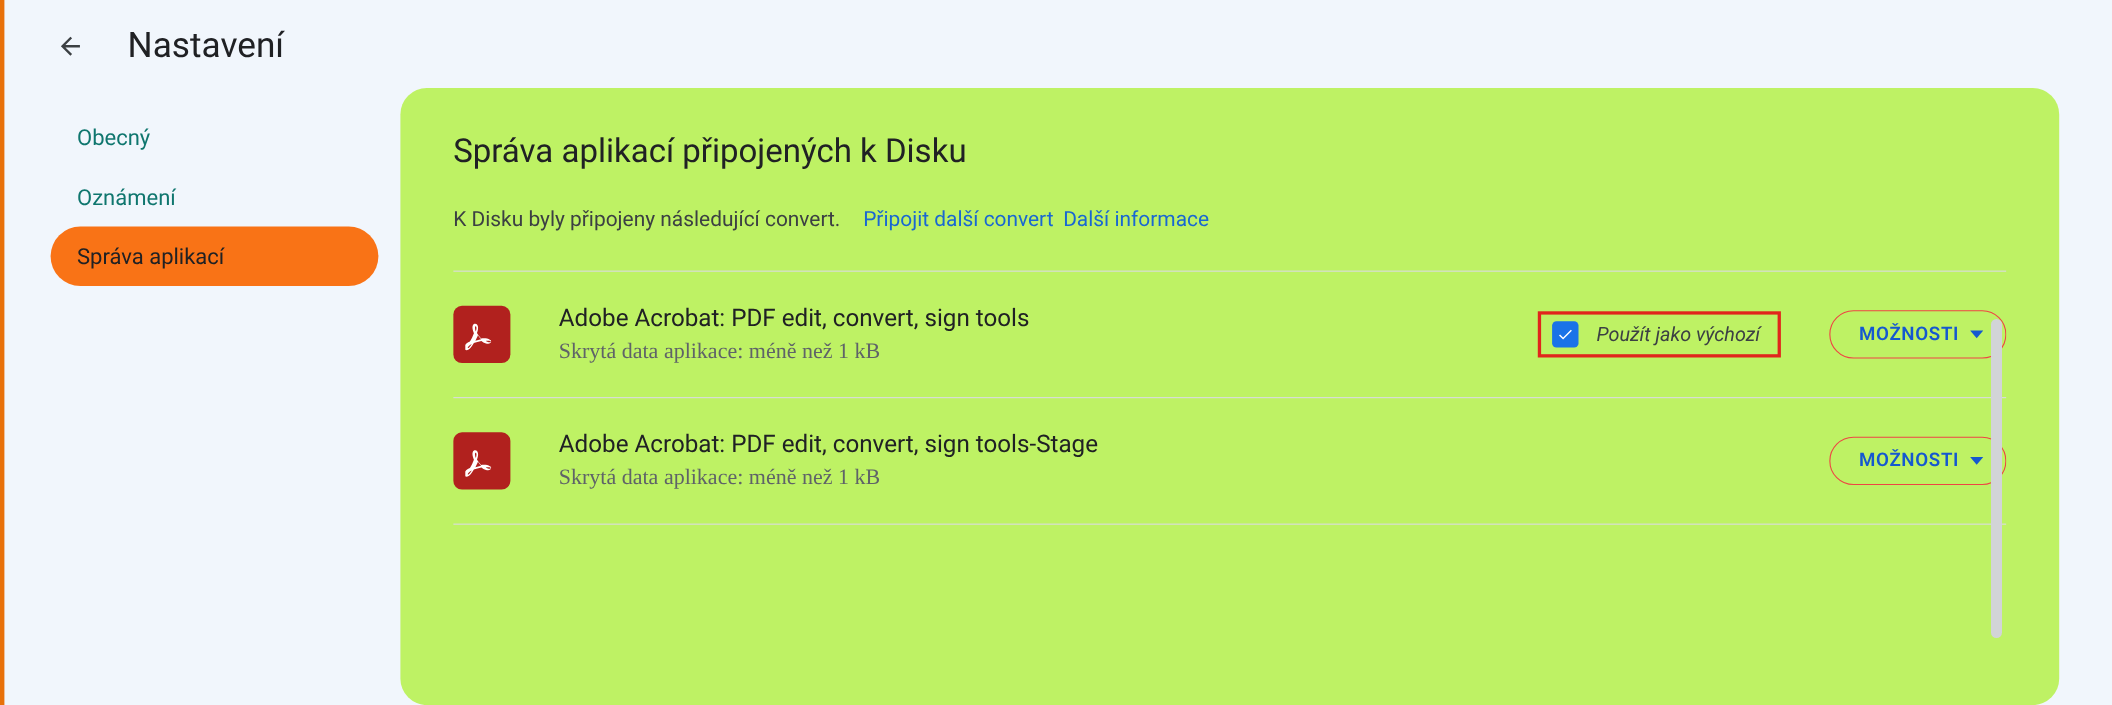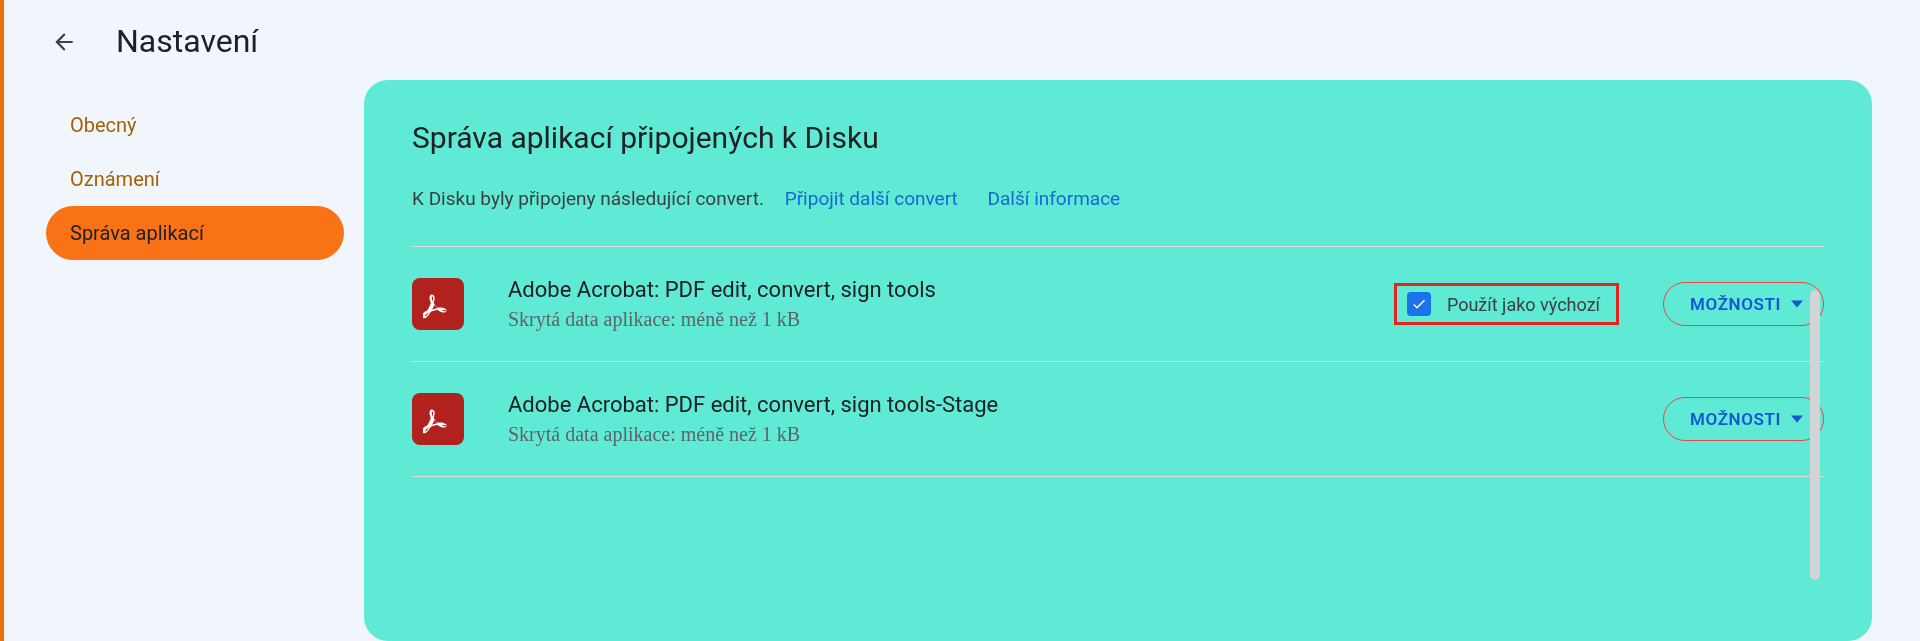--- a/index.html
+++ b/index.html
@@ -9,48 +9,48 @@
   .page { display: flex; flex-direction: column; height: 100%; border-left: 4px solid #e8710a; }
 
   .header { display: flex; gap: 32px; padding: 22px 40px 18px; }
   .back-btn { width: 40px; height: 40px; display: flex; align-items: center; justify-content: center; border-radius: 50%; cursor: pointer; }
   .back-btn svg { width: 26px; height: 26px; fill: #3c4043; }
   .header-title { font-size: 32px; font-weight: 400; color: #202124; }
 
   .body-row { display: flex; flex: 1; min-height: 0; }
 
   .sidebar { width: 360px; padding: 18px 20px 0 42px; flex-shrink: 0; }
-  .sidebar-item { height: 54px; display: flex; align-items: center; padding: 0 24px; font-size: 20px; color: #a16207; border-radius: 28px; cursor: pointer; }
+  .sidebar-item { height: 54px; display: flex; align-items: center; padding: 0 24px; font-size: 20px; color: #0f766e; border-radius: 28px; cursor: pointer; }
   .sidebar-item.selected { background: #f97316; color: #202124; }
 
   .content-wrap { flex: 1; padding: 0 48px 0 0; min-height: 0; }
-  .panel { background: #5eead4; border-radius: 24px; height: 100%; padding: 40px 48px 0 48px; display: flex; flex-direction: column; }
+  .panel { background: #bef264; border-radius: 24px; height: 100%; padding: 40px 48px 0 48px; display: flex; flex-direction: column; }
   .panel-inner { flex: 1; overflow: hidden; position: relative; }
 
   .scroll-track { position: absolute; right: 4px; top: 170px; width: 10px; height: 290px; background: #d2d4d7; border-radius: 5px; }
 
   .panel-title { font-size: 30px; font-weight: 400; color: #202124; margin-bottom: 32px; }
   .panel-intro { font-size: 19px; color: #3c4043; margin-bottom: 36px; }
   .panel-intro a { color: #1967d2; text-decoration: none; margin-left: 16px; cursor: pointer; }
-  .panel-intro a + a { margin-left: 25px; }
+  .panel-intro a + a { margin-left: 4px; }
 
   .divider { height: 1px; background: #dadce0; margin: 0; }
 
   .app-row { display: flex; align-items: center; padding: 30px 0; gap: 44px; }
   .app-icon { width: 52px; height: 52px; border-radius: 8px; background: #b1211e; display: flex; align-items: center; justify-content: center; flex-shrink: 0; }
   .app-icon svg { width: 30px; height: 34px; fill: #fff; }
   .app-info { flex: 1; }
   .app-name { font-size: 22px; color: #202124; margin-bottom: 6px; }
   .app-sub  { font-size: 20px; color: #5f6368; font-family: Liberation Serif, serif; }
 
   .default-box { display: flex; align-items: center; gap: 16px; padding: 6px 16px 6px 10px; }
   .default-box.highlight { border: 3px solid #e1261c; }
   .chk { width: 24px; height: 24px; border-radius: 4px; background: #1a73e8; display:flex; align-items:center; justify-content:center; cursor:pointer; }
   .chk svg { width: 16px; height: 16px; fill: #fff; }
-  .default-label { font-size: 18px; color: #3c4043; }
+  .default-label { font-size: 18px; color: #3c4043; font-style: italic; }
 
   .options-btn { display: flex; align-items: center; gap: 10px; border: 1px solid #ef4444; border-radius: 22px; height: 44px; padding: 0 20px 0 26px; color: #1558d0; font-size: 17px; font-weight: 600; letter-spacing: 0.6px; cursor: pointer; }
   .options-btn svg { width: 12px; height: 12px; fill: #1558d0; }
 </style>
 </head>
 <body>
 
 <div class="page">
 
   <div class="header">

